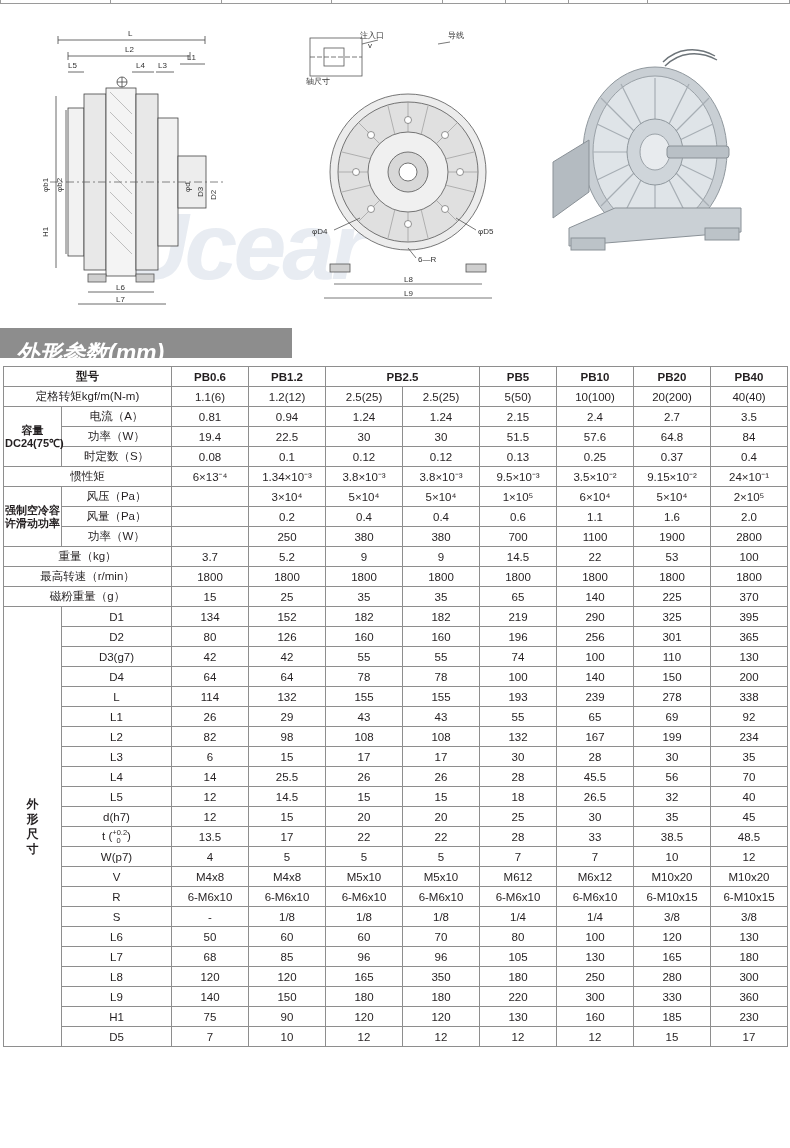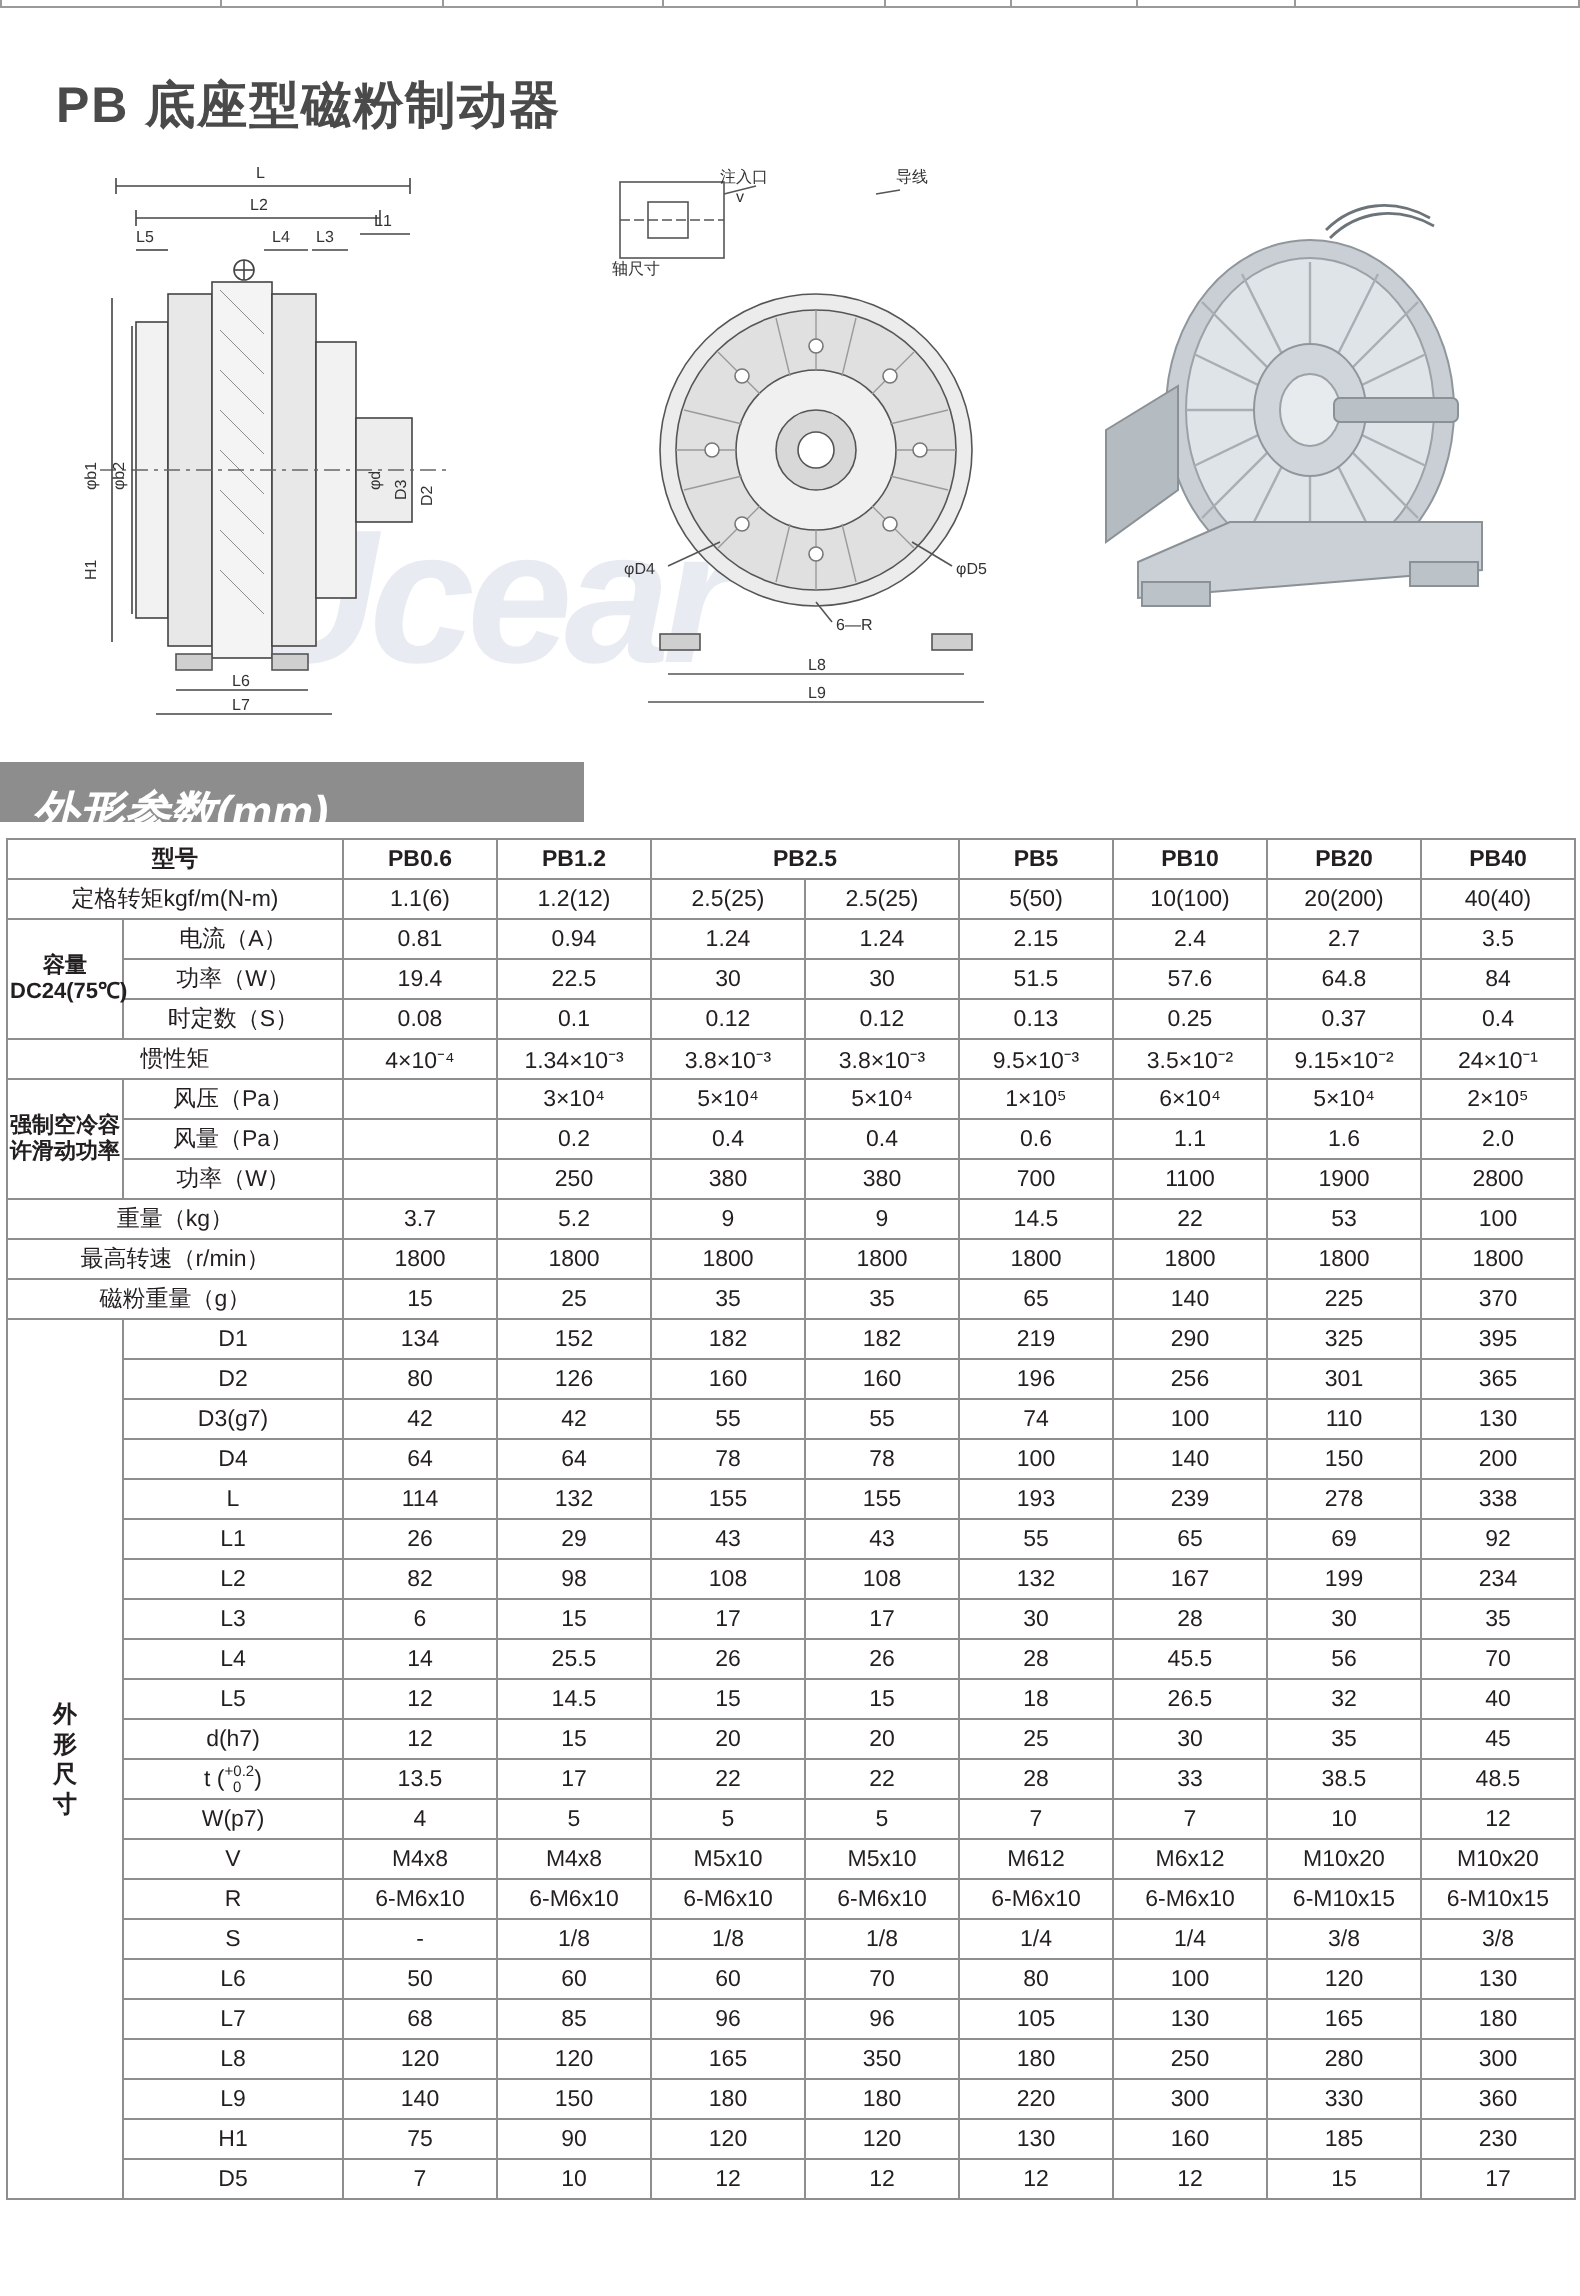--- a/index.html
+++ b/index.html
@@ -98,21 +98,20 @@
         <td style="width:14%"></td>
         <td style="width:8%">62</td>
         <td style="width:8%">80</td>
         <td style="width:10%">000</td>
         <td style="width:18%"></td>
       </tr>
     </tbody>
       </table>
   </div>
 
-  <div class="main-title">PB 底座型磁粉制动器</div>
 
   <div class="drawings">
     <div class="wm">Ucear</div>
 
     <svg class="dwg" style="left:40px;top:0px;" width="250" height="290">
       <g stroke="#444" fill="none" stroke-width="0.8" font-family="Liberation Sans, sans-serif" font-size="8">
 
         <line x1="18" y1="18" x2="165" y2="18"></line>
         <line x1="18" y1="14" x2="18" y2="22"></line>
           <line x1="165" y1="14" x2="165" y2="22"></line>
@@ -336,21 +335,21 @@
       <td>0.12</td>
       <td>0.12</td>
       <td>0.13</td>
       <td>0.25</td>
       <td>0.37</td>
       <td>0.4</td>
     </tr>
 
     <tr>
       <td class="lbl" colspan="2">惯性矩</td>
-      <td>4×10⁻⁴</td>
+      <td>6×13⁻⁴</td>
       <td>1.34×10⁻³</td>
       <td>3.8×10⁻³</td>
       <td>3.8×10⁻³</td>
       <td>9.5×10⁻³</td>
       <td>3.5×10⁻²</td>
       <td>9.15×10⁻²</td>
       <td>24×10⁻¹</td>
     </tr>
 
     <tr>

